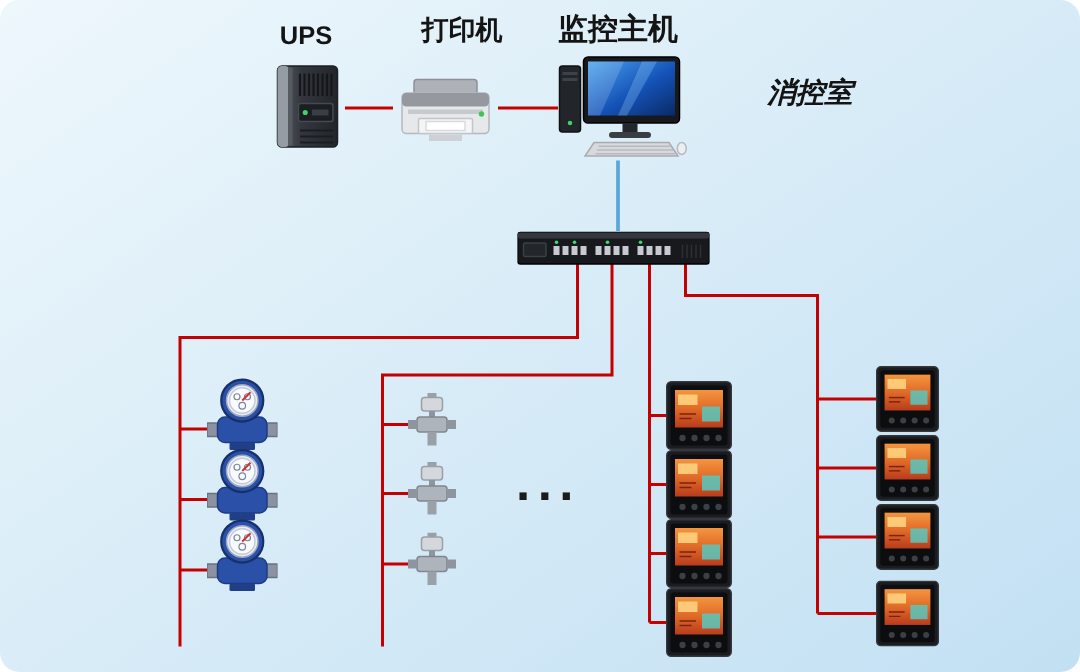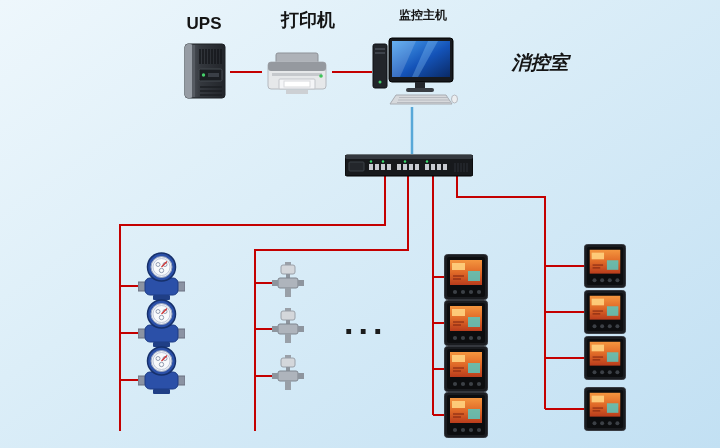--- a/index.html
+++ b/index.html
@@ -1,29 +1,30 @@
 <!DOCTYPE html>
 <html><head>
 <meta charset="utf-8">
 <style>
   * { margin:0; padding:0; box-sizing:border-box; }
   html,body { width:720px; height:448px; }
   body { font-family:"Liberation Sans", sans-serif; }
   .stage {
     position:relative; width:720px; height:448px; overflow:hidden;
     background:linear-gradient(145deg,#eef7fc 0%, #dceef8 40%, #c2e0f3 100%);
+    border-radius:13px;
   }
   svg.layer { position:absolute; left:0; top:0; width:720px; height:448px; }
   .label {
     position:absolute; color:#141414; font-weight:700; text-align:center;
     white-space:nowrap; line-height:1.2;
   }
   .label-ups      { left:168px; top:14px;  width:72px; font-size:17px; }
   .label-printer  { left:268px; top:10px;  width:80px; font-size:18px; }
-  .label-host     { left:379px; top:8px;   width:88px; font-size:12px; }
+  .label-host     { left:368px; top:8px;   width:88px; font-size:20px; }
   .label-room     { left:500px; top:52px;  width:80px; font-size:19px;font-style:italic; }
   .label-dots {
     left:344px; top:302px; width:60px; font-size:34px; font-weight:900;
     color:#1b1b1b; letter-spacing:5px; text-align:left;
   }
 </style>
 </head>
 <body>
 
 <div class="stage">

